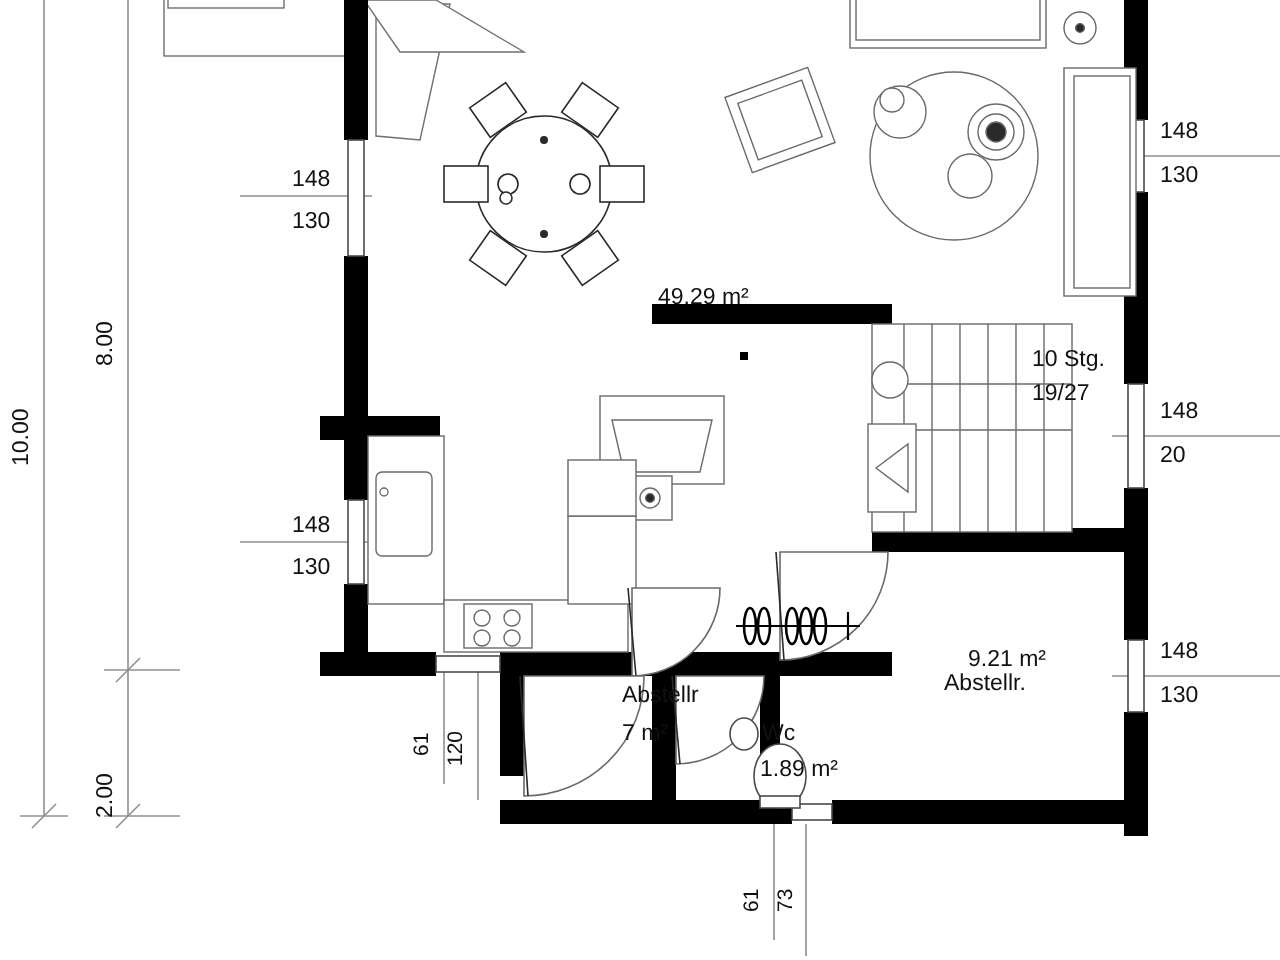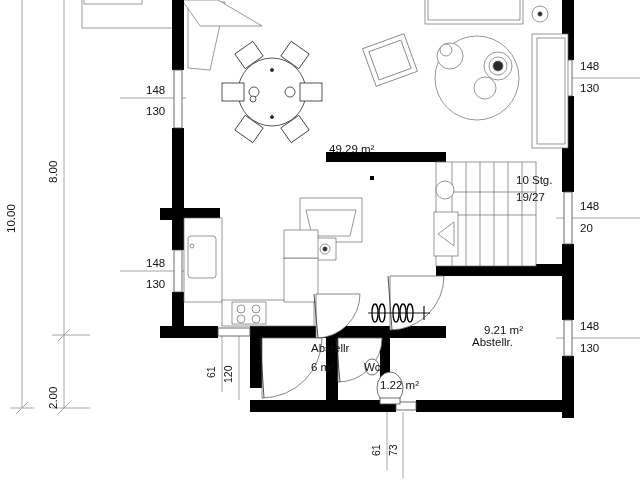--- a/index.html
+++ b/index.html
@@ -259,21 +259,21 @@
 
   <div class="lbl rot sm" style="left:383px; top:443px;">61</div>
   <div class="lbl rot sm" style="left:400px; top:443px;">73</div>
 
   <div class="lbl room-name" style="left:329px; top:143px;">49.29 m²</div>
 
   <div class="lbl room-name" style="left:472px; top:336px;">Abstellr.</div>
   <div class="lbl room-name" style="left:472px; top:324px;margin-left:12px;">9.21 m²</div>
 
   <div class="lbl room-name" style="left:311px; top:342px;">Abstellr</div>
-  <div class="lbl room-name" style="left:311px; top:361px;">6 m²</div>
-
-  <div class="lbl room-name" style="left:364px; top:361px;">Wc</div>
-  <div class="lbl room-name" style="left:380px; top:379px;">1.22 m²</div>
+  <div class="lbl room-name" style="left:311px; top:361px;">7 m²</div>
+
+  <div class="lbl room-name" style="left:381px; top:361px;">Wc</div>
+  <div class="lbl room-name" style="left:380px; top:379px;">1.89 m²</div>
 
   <div class="lbl dim-num" style="left:516px; top:174px;">10 Stg.</div>
   <div class="lbl dim-num" style="left:516px; top:191px;">19/27</div>
 
 </div>
 
 </body></html>

